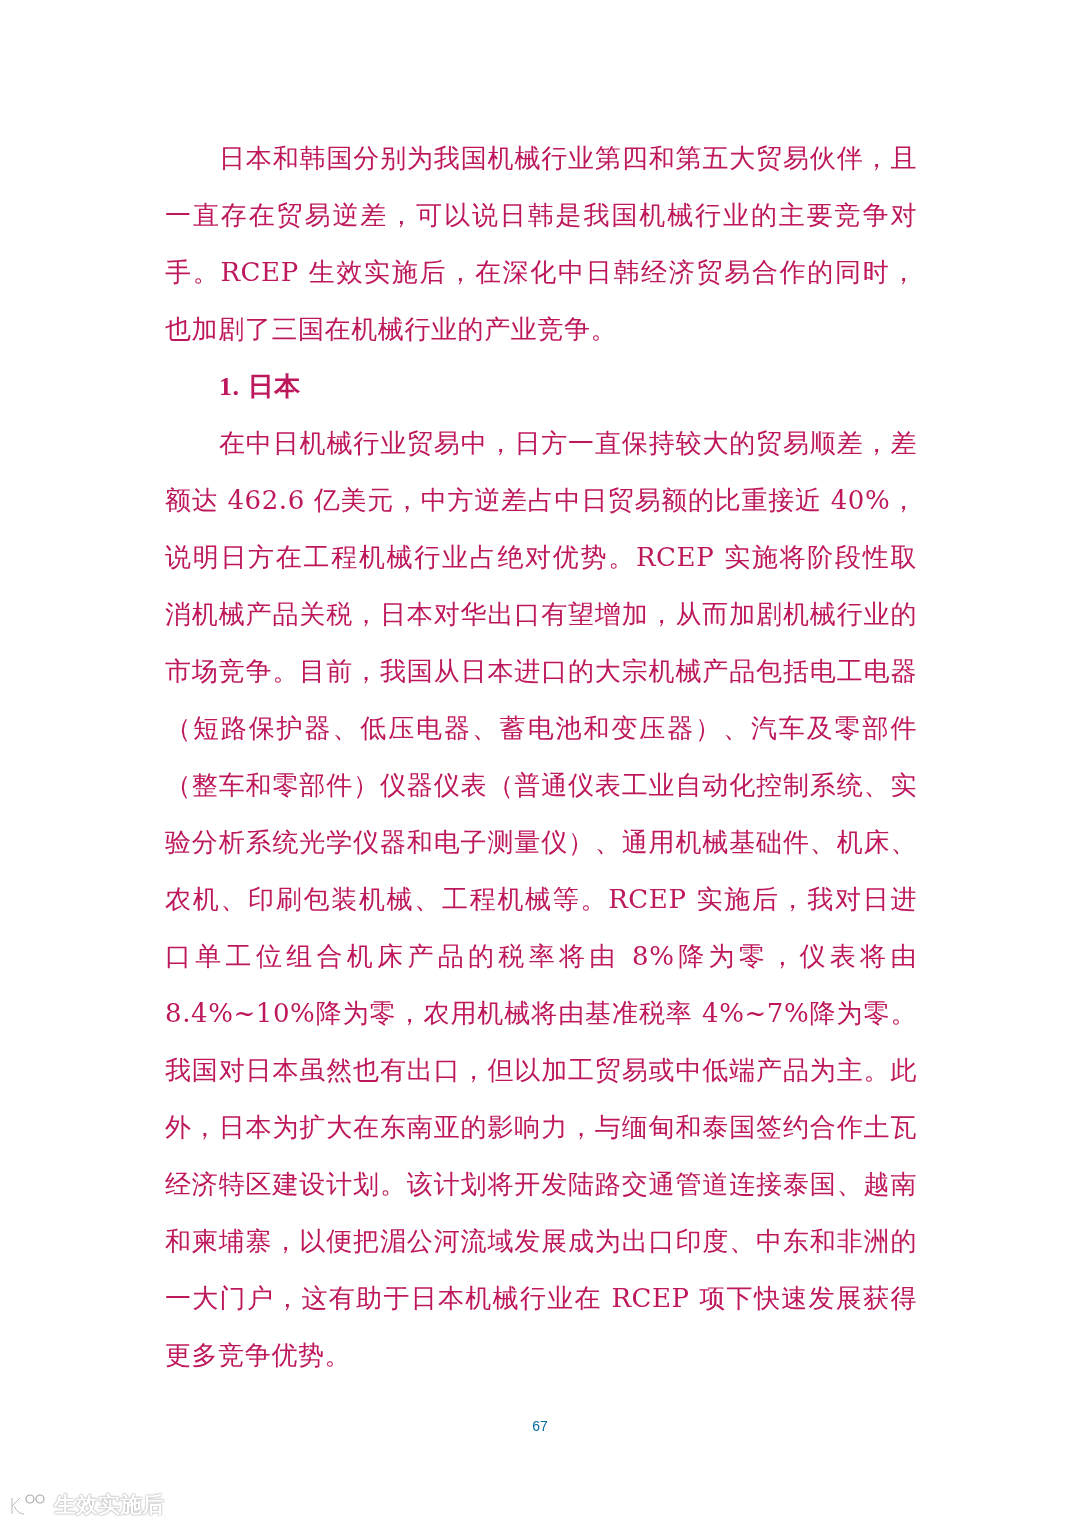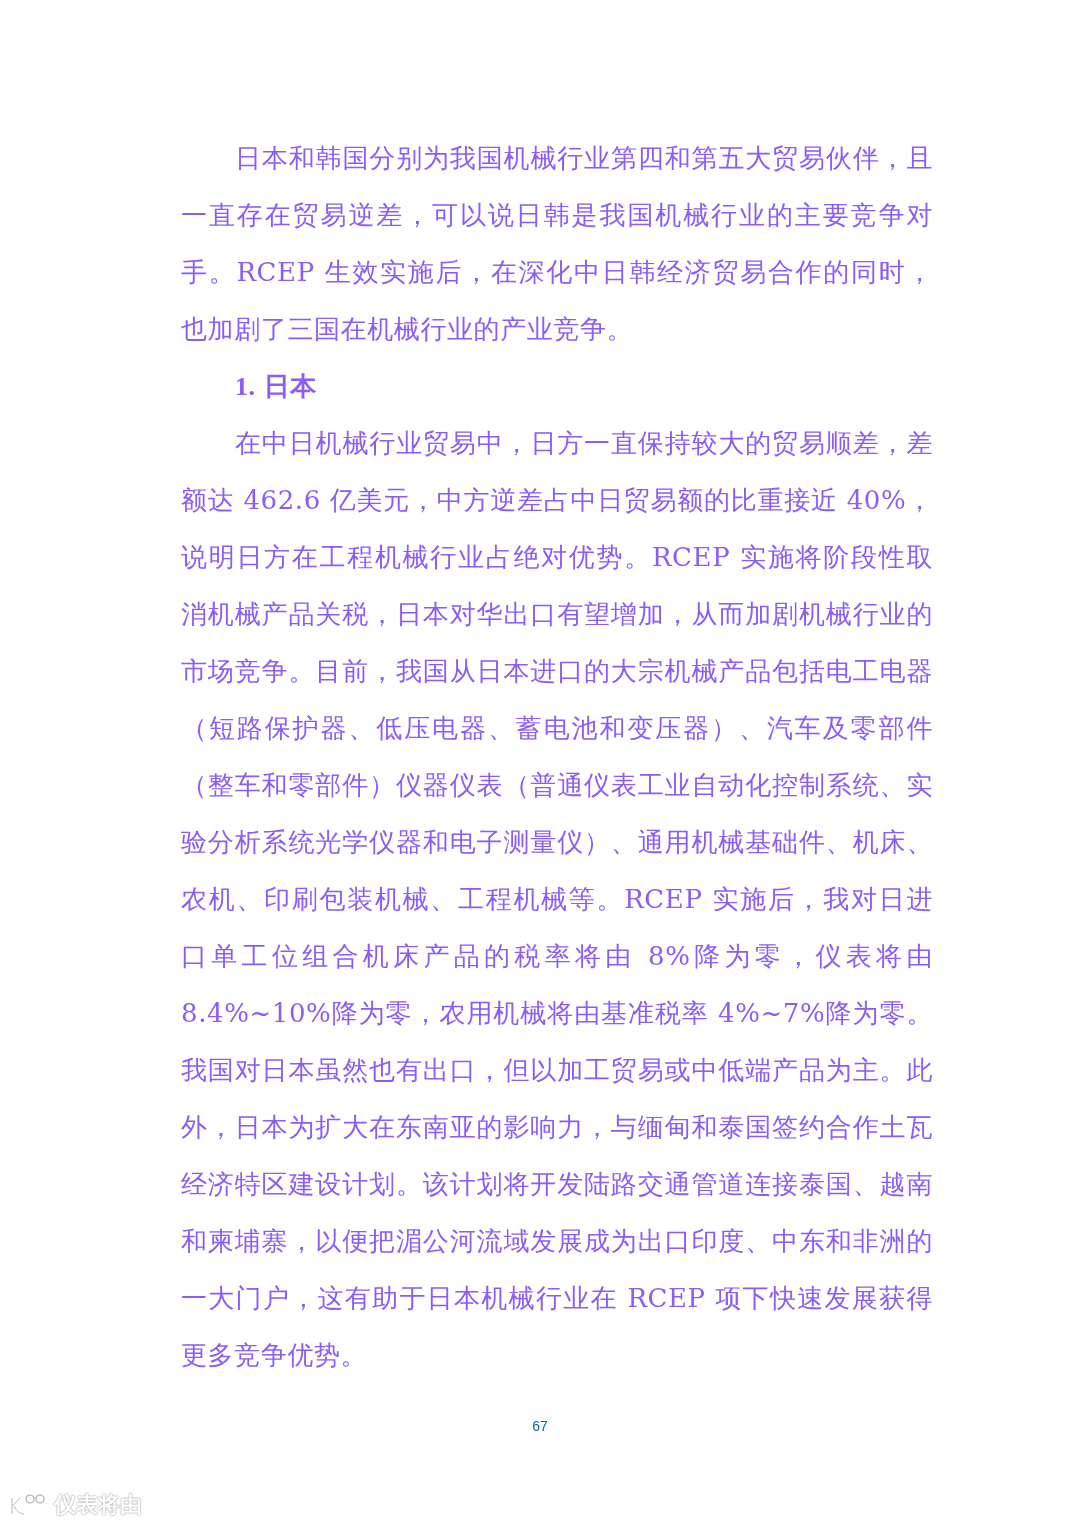--- a/index.html
+++ b/index.html
@@ -18,26 +18,25 @@
       left: 0; top: 0;
       width: 1080px;
       height: 1528px;
       background: #ffffff;
     }
     .content {
       position: absolute;
       left: 165px;
       top: 130px;
       width: 752px;
-      color: #8b5cf6;
+      color: #be185d;
       font-family: "DejaVu Serif", "Liberation Serif", serif;
       font-size: 26px;
       line-height: 57px;
       letter-spacing: 0.6px;
-      margin-left: 16px;
     }
     .para {
       margin: 0;
       text-indent: 54px;
       text-align: justify;
       text-align-last: left;
     }
     .heading {
       margin: 0;
       padding-left: 54px;
@@ -92,15 +91,15 @@
 
   <div class="page-number">67</div>
 
   <div class="watermark">
     <svg class="watermark-logo" viewBox="0 0 40 26">
       <path d="M4 6 L4 22 M4 14 L12 6 M6 14 Q10 22 16 22" stroke="#ffffff" stroke-width="3" fill="none" stroke-linecap="round"></path>
       <path d="M4 6 L4 22 M4 14 L12 6 M6 14 Q10 22 16 22" stroke="#9a9a9a" stroke-width="0.8" fill="none"></path>
       <circle cx="22" cy="7" r="4" stroke="#9a9a9a" stroke-width="1.2" fill="#ffffff"></circle>
       <circle cx="32" cy="7" r="4" stroke="#9a9a9a" stroke-width="1.2" fill="#ffffff"></circle>
     </svg>
-    <span>仪表将由</span>
+    <span>生效实施后</span>
   </div>
 </div>
 
 </body></html>

